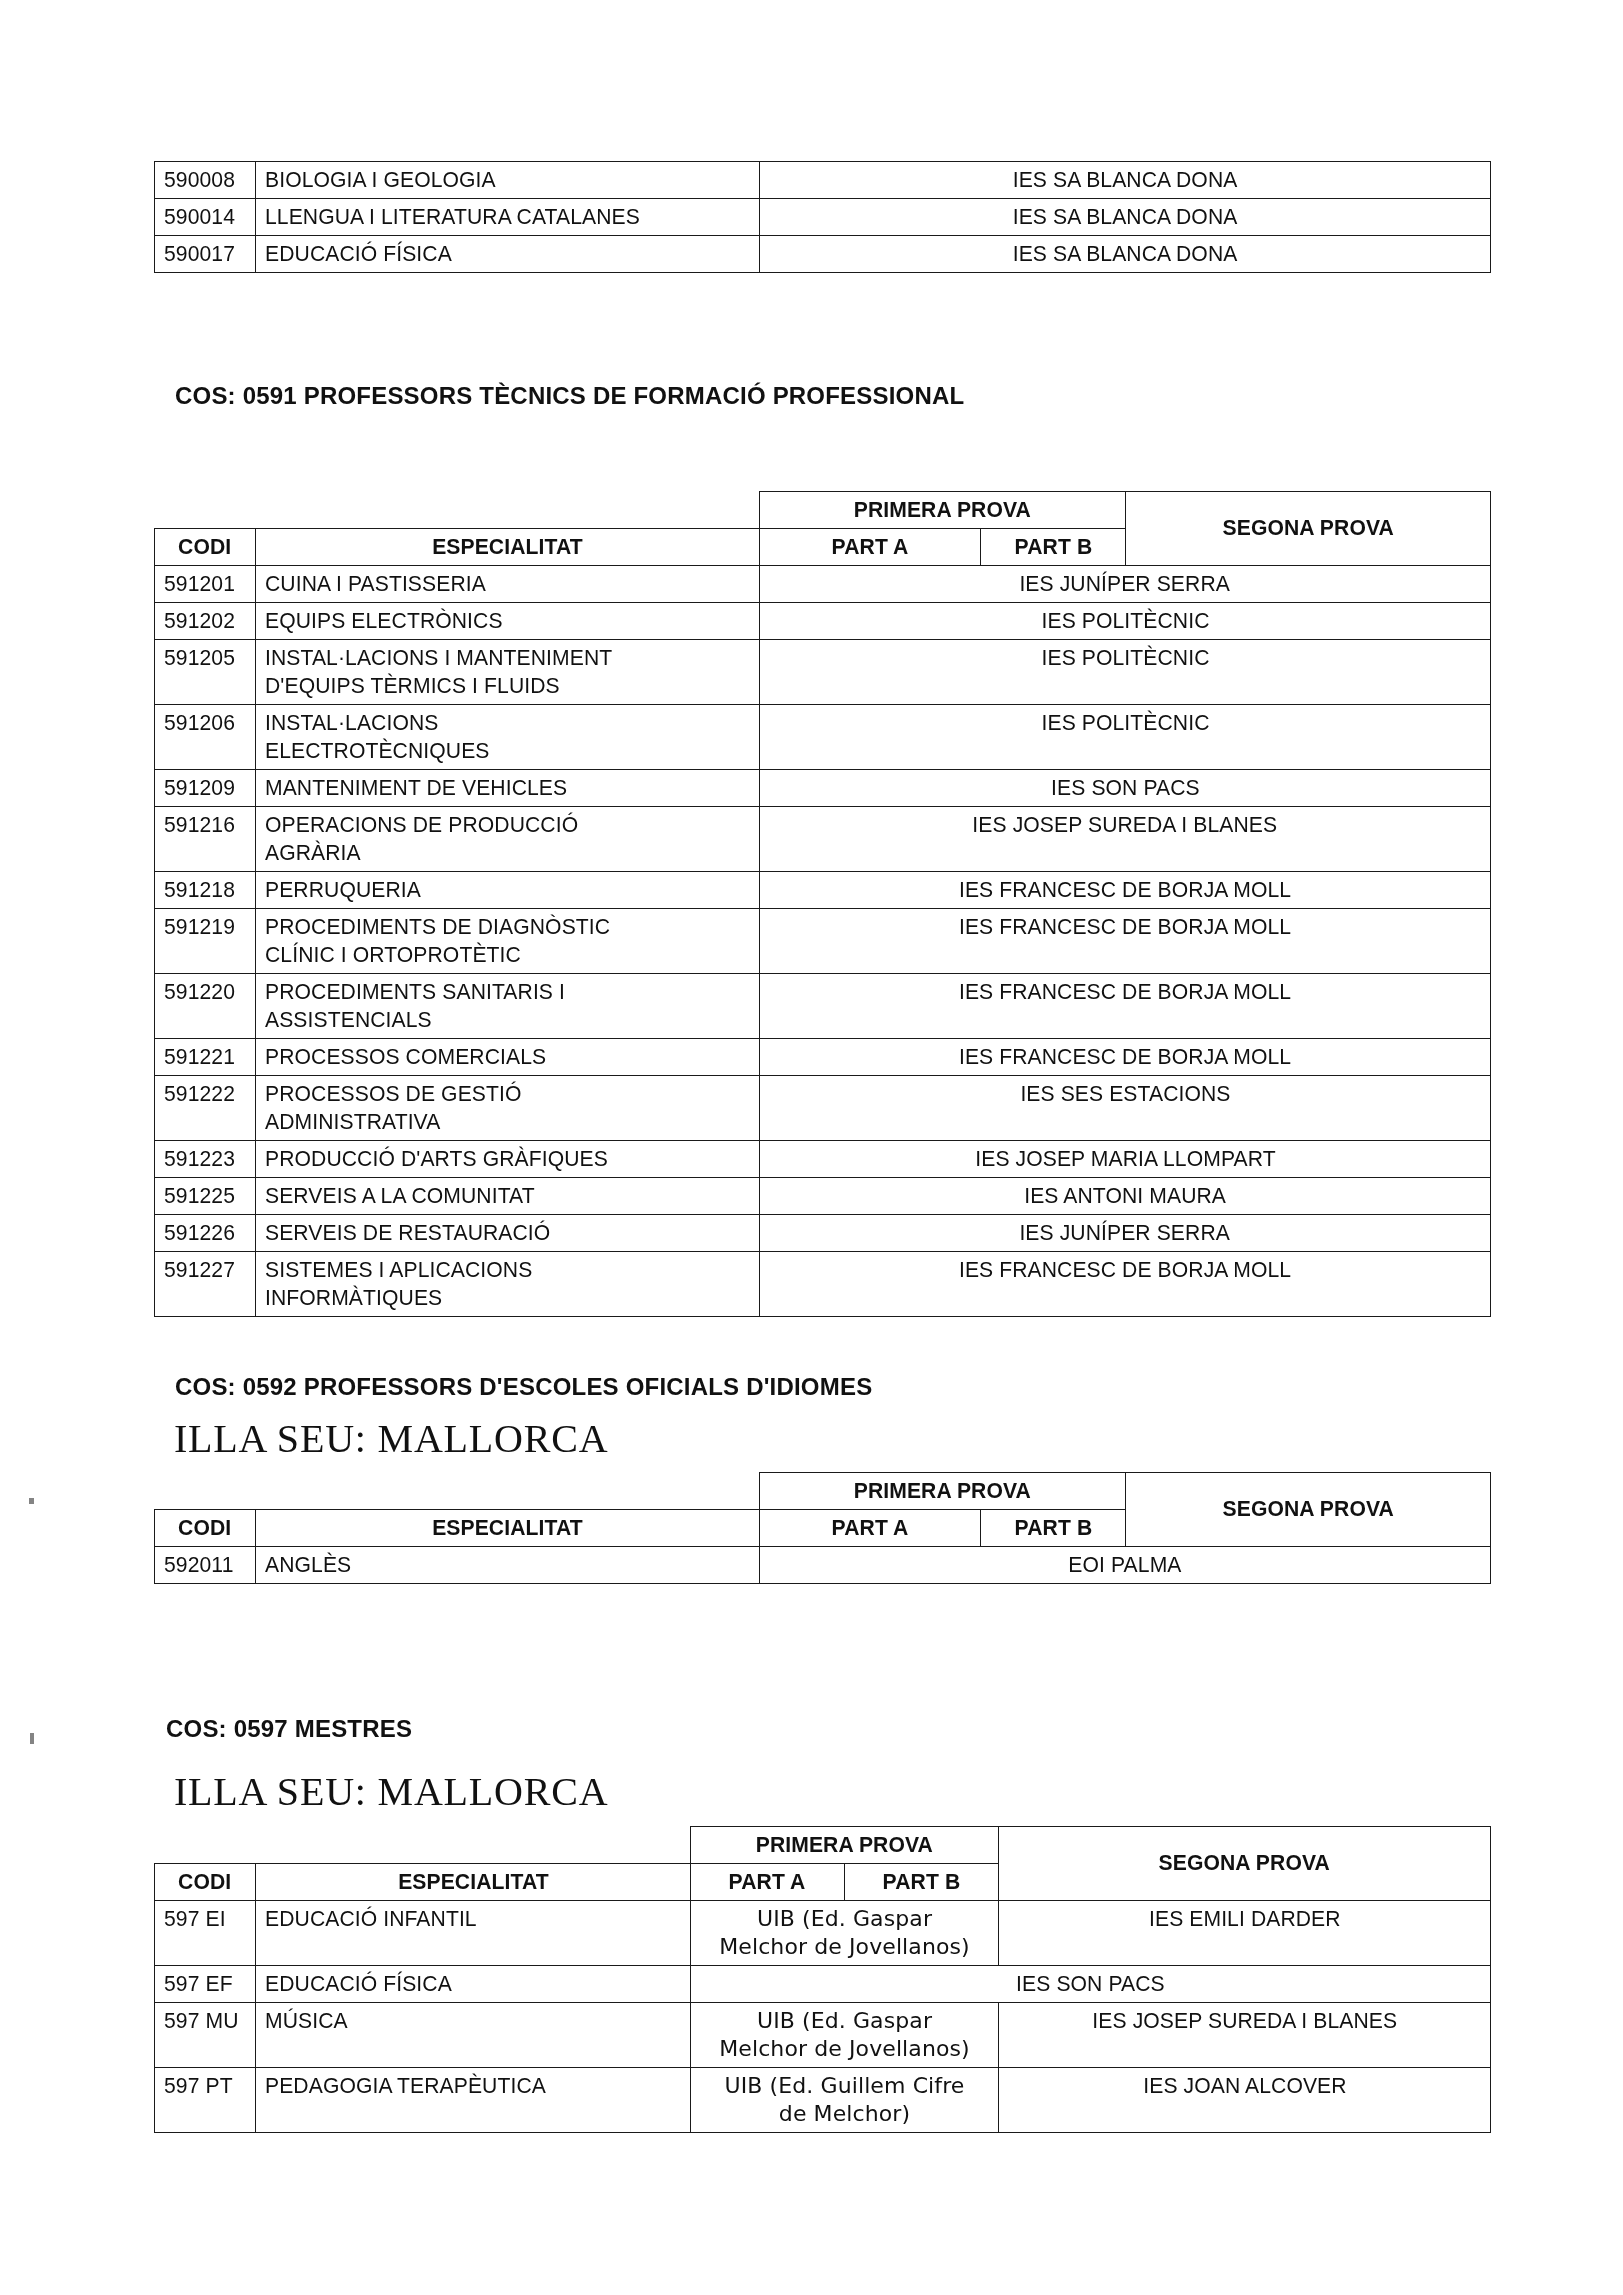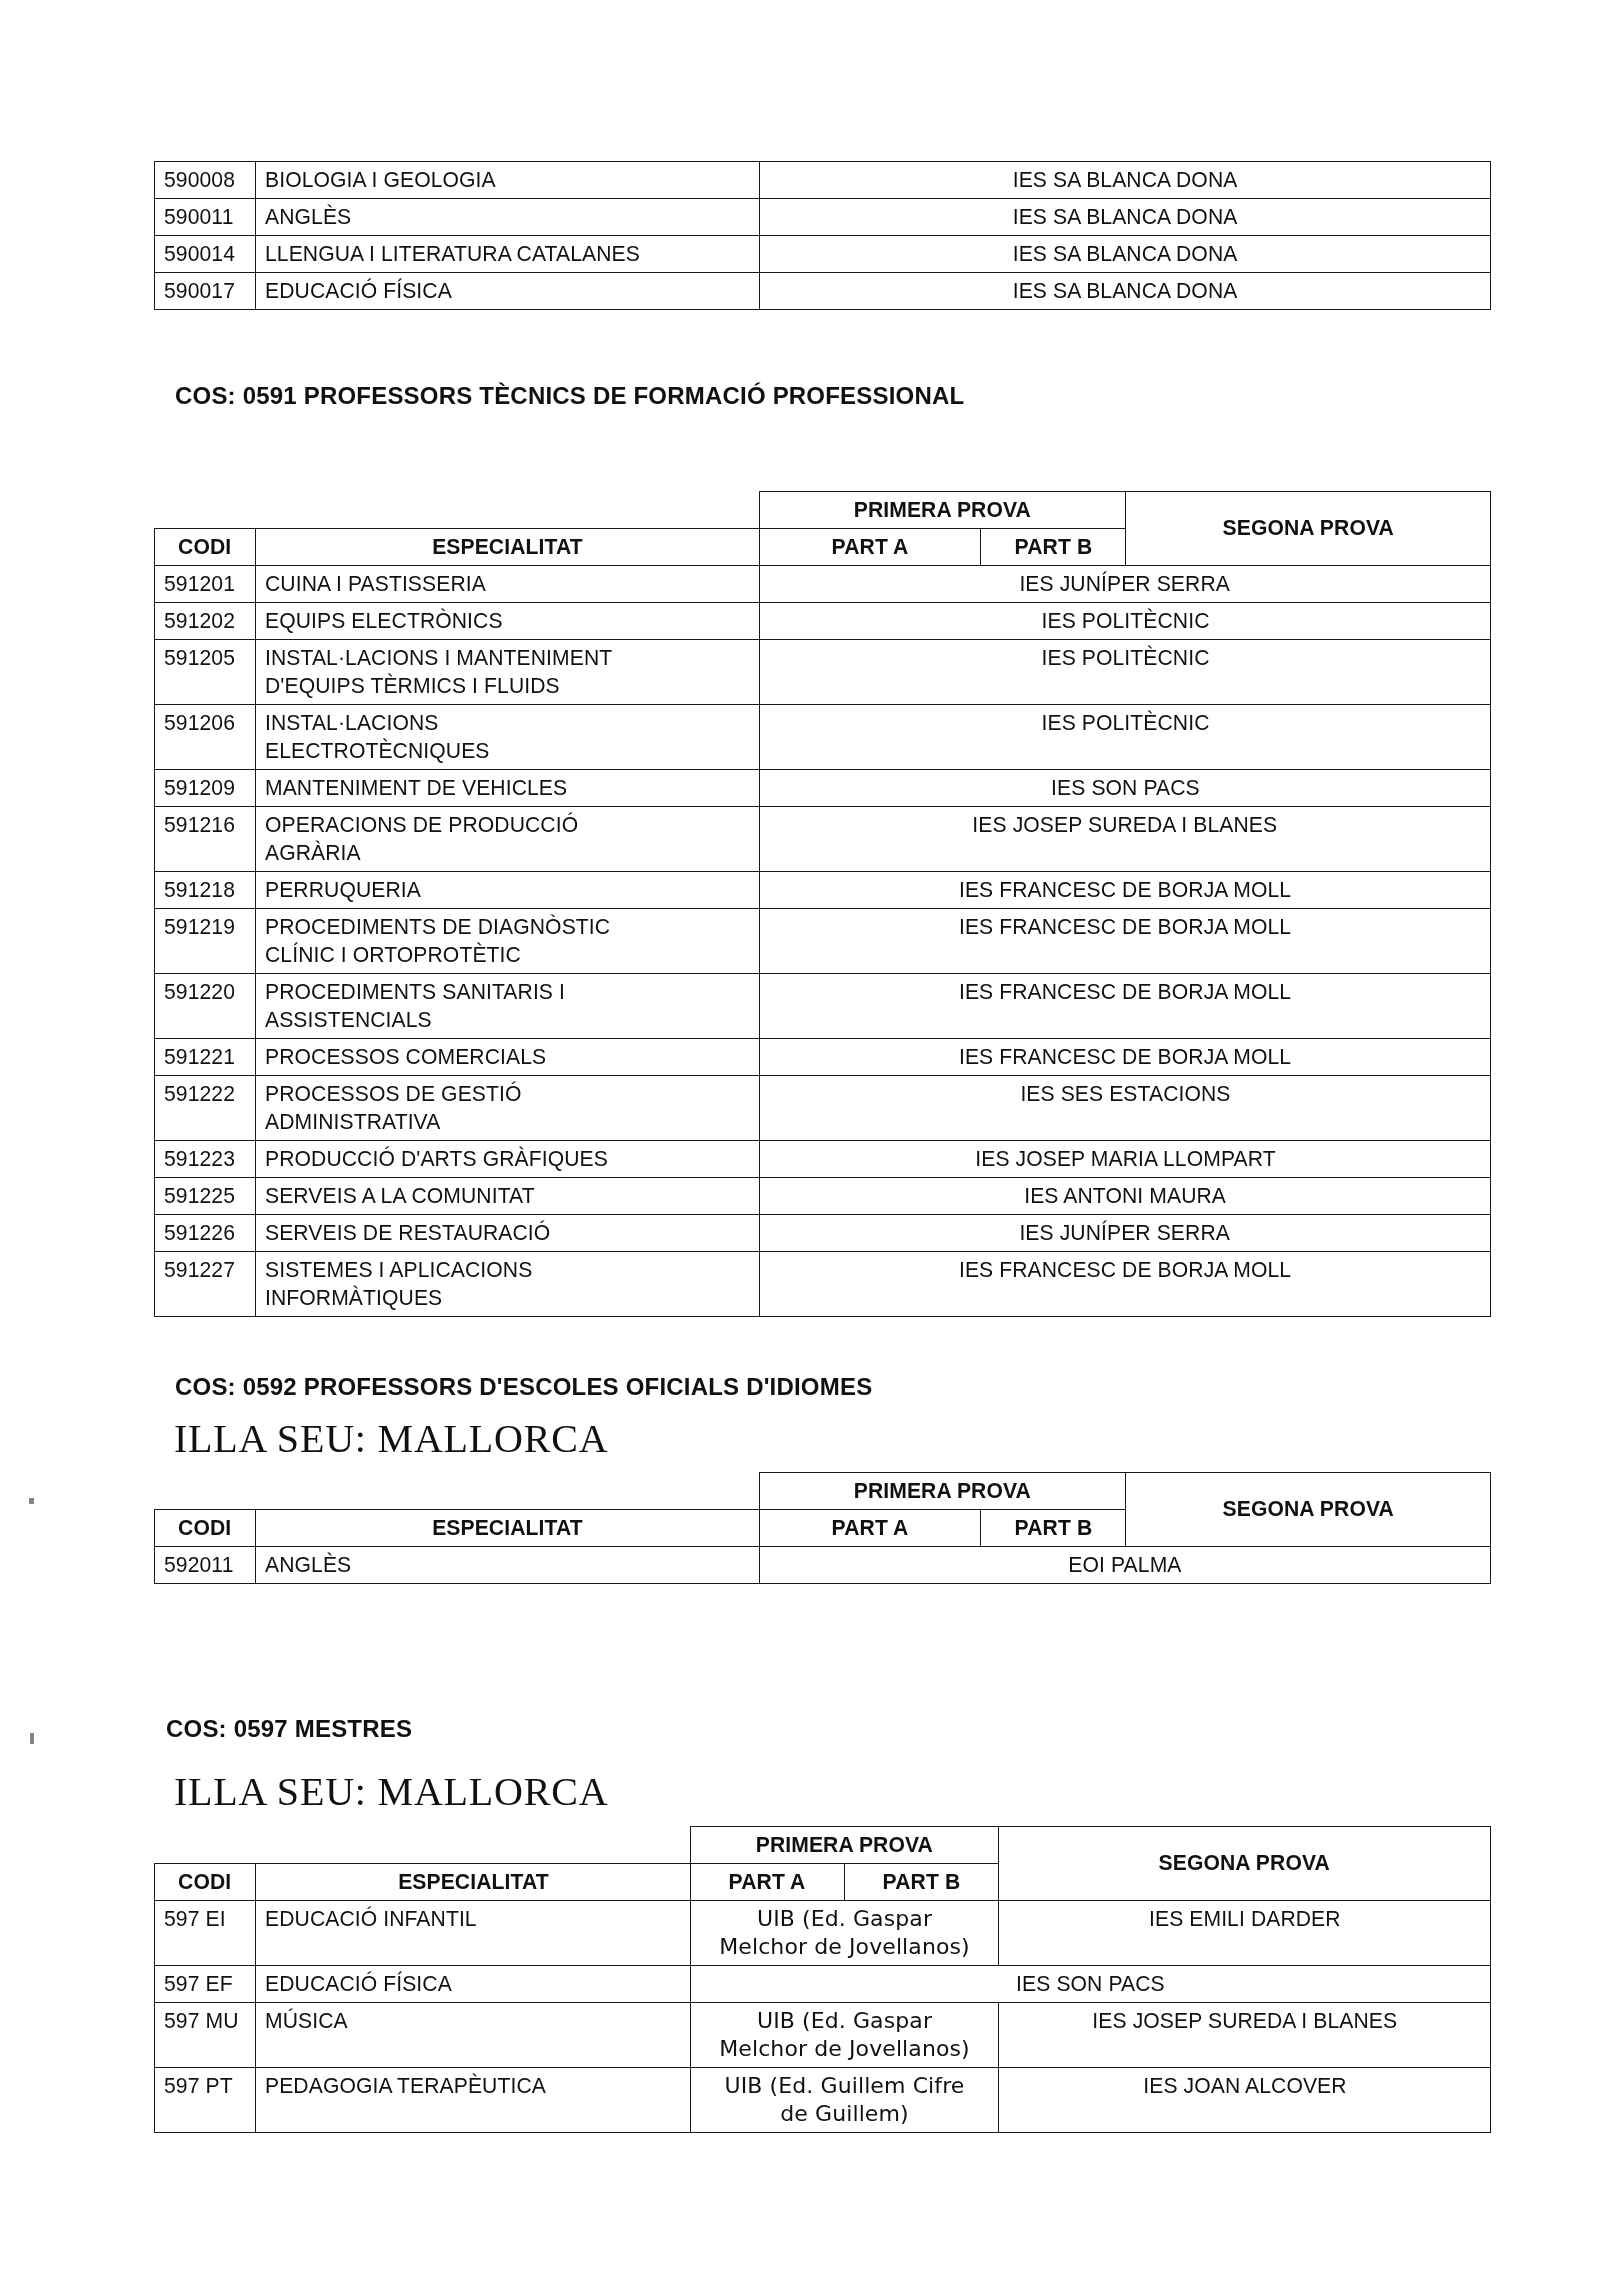--- a/index.html
+++ b/index.html
@@ -108,25 +108,20 @@
       <col style="width:504px">
       <col style="width:731px">
     </colgroup>
     <tbody>
       <tr>
         <td class="code"><span class="squish">590008</span></td>
         <td class="spec"><span class="squish">BIOLOGIA I GEOLOGIA</span></td>
         <td class="venue"><span class="squish">IES SA BLANCA DONA</span></td>
       </tr>
       <tr>
-        <td class="code"><span class="squish">590011</span></td>
-        <td class="spec"><span class="squish">ANGLÈS</span></td>
-        <td class="venue"><span class="squish">IES SA BLANCA DONA</span></td>
-      </tr>
-      <tr>
         <td class="code"><span class="squish">590014</span></td>
         <td class="spec"><span class="squish">LLENGUA I LITERATURA CATALANES</span></td>
         <td class="venue"><span class="squish">IES SA BLANCA DONA</span></td>
       </tr>
       <tr>
         <td class="code"><span class="squish">590017</span></td>
         <td class="spec"><span class="squish">EDUCACIÓ FÍSICA</span></td>
         <td class="venue"><span class="squish">IES SA BLANCA DONA</span></td>
       </tr>
     </tbody>
@@ -356,21 +351,21 @@
           </span>
         </td>
         <td class="venue"><span class="squish">IES JOSEP SUREDA I BLANES</span></td>
       </tr>
       <tr>
         <td class="code"><span class="squish">597 PT</span></td>
         <td class="spec"><span class="squish">PEDAGOGIA TERAPÈUTICA</span></td>
         <td class="venue light" colspan="2">
           <span class="cell-lines">
             <span>UIB (Ed. Guillem Cifre</span>
-            <span>de Guillem)</span>
+            <span>de Melchor)</span>
           </span>
         </td>
         <td class="venue"><span class="squish">IES JOAN ALCOVER</span></td>
       </tr>
     </tbody>
   </table>
 
 </div>
 
 

